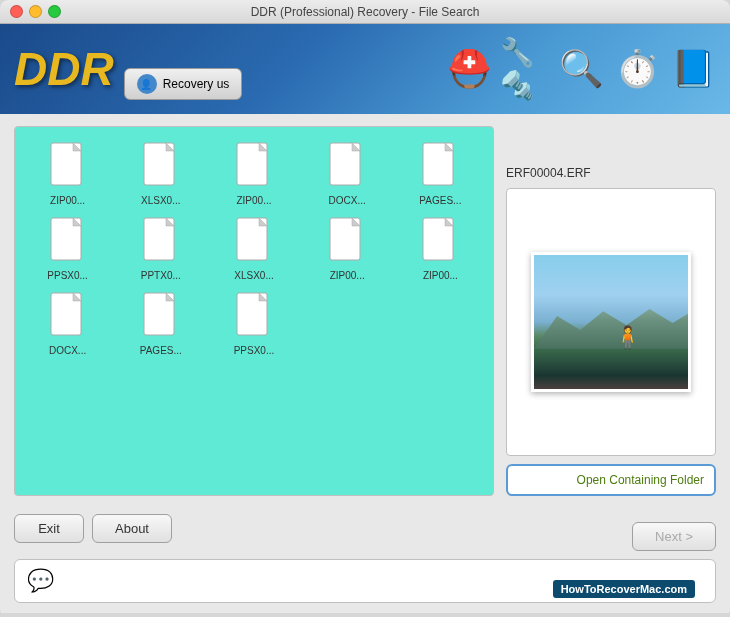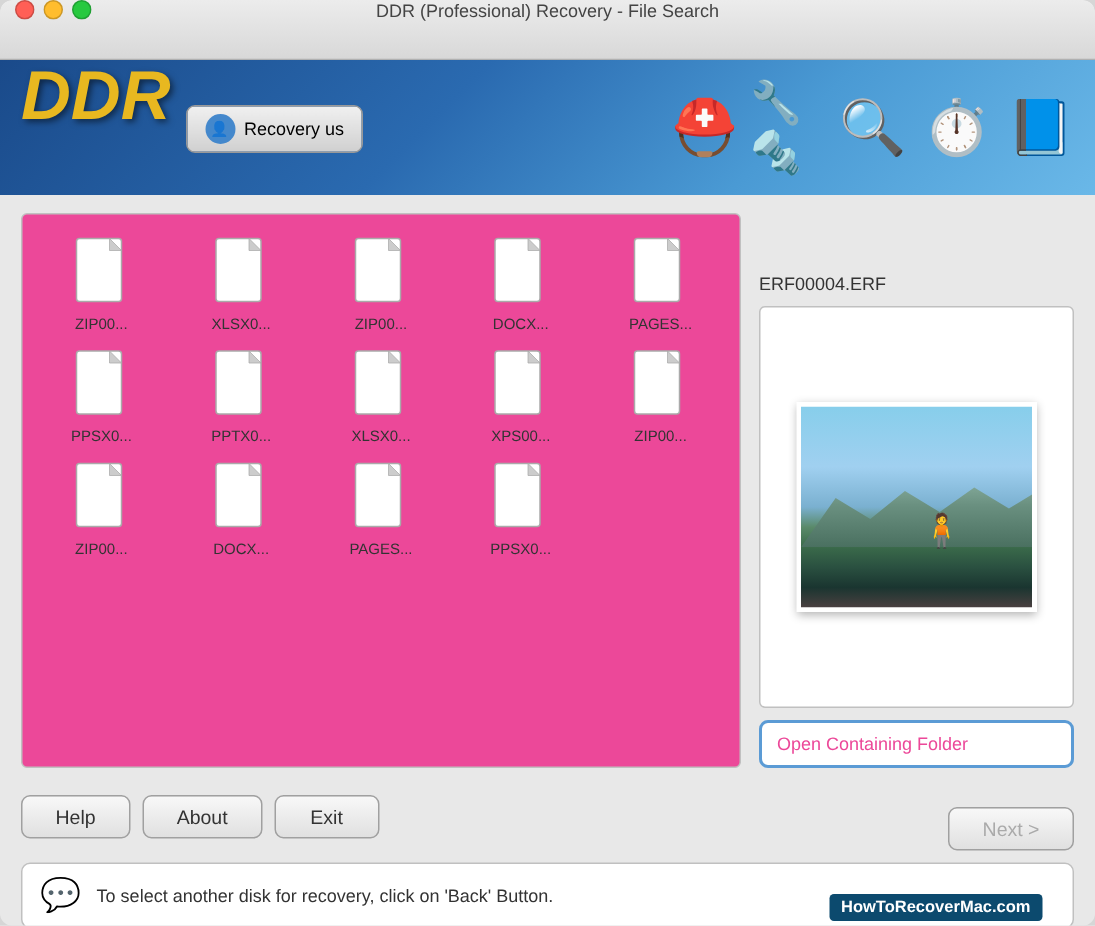--- a/index.html
+++ b/index.html
@@ -8,23 +8,23 @@
       height: 617px;
       font-family: -apple-system, 'Helvetica Neue', Arial, sans-serif;
       background: #d6d6d6;
       overflow: hidden;
       border-radius: 8px;
     }
 
     
     .titlebar {
       background: linear-gradient(to bottom, #ececec, #d8d8d8);
-      height: 40px;
-      display: flex;
-      align-items: flex-start;
+      height: 24px;
+      display: flex;
+      align-items: center;
       justify-content: center;
       border-bottom: 1px solid #b0b0b0;
       border-radius: 8px 8px 0 0;
       position: relative;
     }
     .titlebar-buttons {
       position: absolute;
       left: 10px;
       display: flex;
       gap: 6px;
@@ -41,21 +41,21 @@
       font-size: 12px;
       color: #444;
       font-weight: 500;
     }
 
     
     .header {
       background: linear-gradient(135deg, #1a4a8a 0%, #2a6ab0 40%, #4a9ad4 70%, #6ab8e8 100%);
       height: 90px;
       display: flex;
-      align-items: flex-start;
+      align-items: center;
       padding: 0 14px;
       position: relative;
       overflow: hidden;
     }
     .header-logo {
       display: flex;
       align-items: center;
       gap: 4px;
     }
     .ddr-text {
@@ -126,21 +126,21 @@
 
     
     .content-row {
       display: flex;
       gap: 12px;
       flex: 1;
     }
 
     
     .file-list-panel {
-      background: #ec4899;
+      background: #5eead4;
       border: 1px solid #c0c0c0;
       border-radius: 4px;
       flex: 1;
       padding: 8px 6px;
       display: grid;
       grid-template-columns: repeat(5, 1fr);
       grid-template-rows: repeat(3, auto);
       gap: 0;
       overflow-y: auto;
       align-content: start;
@@ -240,22 +240,22 @@
       font-size: 22px;
       z-index: 2;
     }
     .open-folder-btn {
       background: white;
       border: 2px solid #5b9bd5;
       border-radius: 6px;
       padding: 7px 10px;
       font-size: 12px;
       cursor: pointer;
-      text-align: left;
-      color: #ec4899;
+      text-align: right;
+      color: #4d7c0f;
     }
 
     
     .bottom-buttons {
       display: flex;
       align-items: center;
       margin-top: 10px;
       gap: 8px;
     }
     .btn-group-left {
@@ -447,32 +447,20 @@
         <div class="file-item">
           <div class="file-icon"><svg viewBox="0 0 42 50" width="42" height="50">
               <line x1="8" x2="30" y1="18" y2="18" stroke="#ddd" stroke-width="1.5"></line>
               <line x1="8" x2="30" y1="23" y2="23" stroke="#ddd" stroke-width="1.5"></line>
               <line x1="8" x2="30" y1="28" y2="28" stroke="#ddd" stroke-width="1.5"></line>
               <line x1="8" x2="30" y1="33" y2="33" stroke="#ddd" stroke-width="1.5"></line>
               <line x1="8" x2="30" y1="38" y2="38" stroke="#ddd" stroke-width="1.5"></line>
               <rect x="4" y="2" width="30" height="42" rx="2" ry="2" fill="white" stroke="#aaa" stroke-width="1"></rect>
               <polygon points="26,2 34,10 26,10" fill="#ccc" stroke="#aaa" stroke-width="0.5"></polygon>
             </svg></div>
-          <div class="file-label">XPS00...</div>
-        </div>
-        <div class="file-item">
-          <div class="file-icon"><svg viewBox="0 0 42 50" width="42" height="50">
-              <line x1="8" x2="30" y1="18" y2="18" stroke="#ddd" stroke-width="1.5"></line>
-              <line x1="8" x2="30" y1="23" y2="23" stroke="#ddd" stroke-width="1.5"></line>
-              <line x1="8" x2="30" y1="28" y2="28" stroke="#ddd" stroke-width="1.5"></line>
-              <line x1="8" x2="30" y1="33" y2="33" stroke="#ddd" stroke-width="1.5"></line>
-              <line x1="8" x2="30" y1="38" y2="38" stroke="#ddd" stroke-width="1.5"></line>
-              <rect x="4" y="2" width="30" height="42" rx="2" ry="2" fill="white" stroke="#aaa" stroke-width="1"></rect>
-              <polygon points="26,2 34,10 26,10" fill="#ccc" stroke="#aaa" stroke-width="0.5"></polygon>
-            </svg></div>
           <div class="file-label">ZIP00...</div>
         </div>
         <div class="file-item">
           <div class="file-icon"><svg viewBox="0 0 42 50" width="42" height="50">
               <line x1="8" x2="30" y1="18" y2="18" stroke="#ddd" stroke-width="1.5"></line>
               <line x1="8" x2="30" y1="23" y2="23" stroke="#ddd" stroke-width="1.5"></line>
               <line x1="8" x2="30" y1="28" y2="28" stroke="#ddd" stroke-width="1.5"></line>
               <line x1="8" x2="30" y1="33" y2="33" stroke="#ddd" stroke-width="1.5"></line>
               <line x1="8" x2="30" y1="38" y2="38" stroke="#ddd" stroke-width="1.5"></line>
               <rect x="4" y="2" width="30" height="42" rx="2" ry="2" fill="white" stroke="#aaa" stroke-width="1"></rect>
@@ -522,27 +510,25 @@
       <div class="preview-filename">ERF00004.ERF</div>
       <div class="preview-box">
         <div class="preview-image"></div>
       </div>
       <button class="open-folder-btn">Open Containing Folder</button>
     </div>
   </div>
 
   <div class="bottom-buttons">
     <div class="btn-group-left">
-      <button class="nav-btn">Help</button>
+      <button class="nav-btn">Exit</button>
       <button class="nav-btn">About</button>
-      <button class="nav-btn">Exit</button>
     </div>
     <div class="btn-group-right">
       <button class="nav-btn disabled">Next &gt;</button>
     </div>
   </div>
 
   <div class="status-bar">
     <span class="status-icon">💬</span>
-    <span class="status-text">To select another disk for recovery, click on 'Back' Button.</span>
     <div class="watermark">HowToRecoverMac.com</div>
   </div>
 </div>
 
 </body></html>

